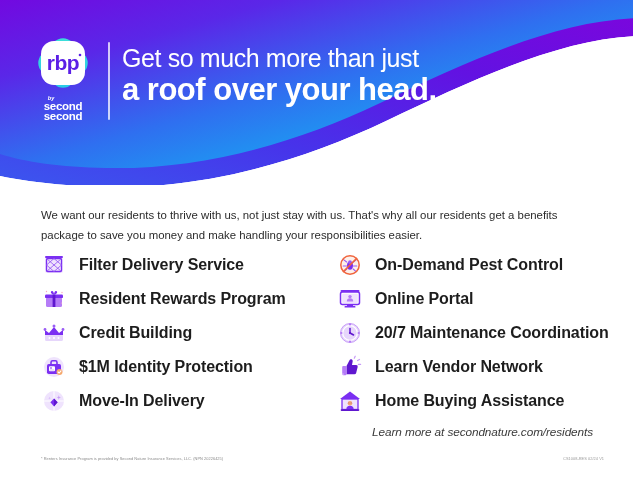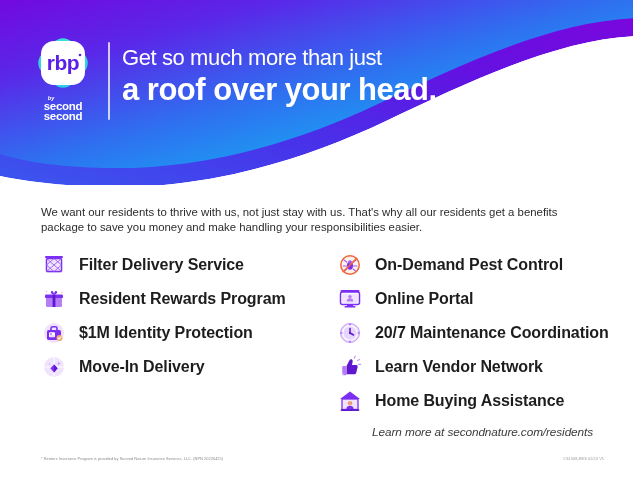--- a/index.html
+++ b/index.html
@@ -39,32 +39,32 @@
     letter-spacing:-.3px; line-height:10.5px;
   }
 
   .divider {
     position:absolute; left:108px; top:42px;
     width:1.6px; height:78px; background:rgba(255,255,255,.75); border-radius:2px;
   }
 
   .headline { position:absolute; left:122px; top:43px; width:480px; }
   .headline .l1 {
-    color:#ffffff; font-size:22px; font-weight:400; letter-spacing:-.4px;
+    color:#ffffff; font-size:25px; font-weight:400; letter-spacing:-.4px;
     line-height:30px; white-space:nowrap;
   }
   .headline .l2 {
     color:#ffffff; font-size:31px; font-weight:800; letter-spacing:-.5px;
     line-height:30px; white-space:nowrap; margin-top:2px;
   }
 
   
   .intro {
     position:absolute; left:41px; top:205px; width:548px;
-    color:#2b2b2b; font-size:11.4px; line-height:15px; font-weight:400;
+    color:#2b2b2b; font-size:11.4px; line-height:20px; font-weight:400;
   }
 
   
   .benefits { position:absolute; left:41px; top:248px; width:560px; display:flex; }
   .col { width:296px; }
   .col.right { width:264px; }
   .benefit-row { display:flex; align-items:center; height:34px; margin-bottom:0px; }
   .benefit-row + .benefit-row { margin-top:0px; }
   .bicon {
     width:26px; height:26px; flex:0 0 26px; margin-right:12px;
@@ -211,20 +211,35 @@
             <path d="M12 7.5 C9 7.5 8 5 9.6 4.1 C11 3.4 12 5.6 12 7.5 Z" fill="#7b2ff2"></path>
             <path d="M12 7.5 C15 7.5 16 5 14.4 4.1 C13 3.4 12 5.6 12 7.5 Z" fill="#7b2ff2"></path>
             <circle cx="4.5" cy="4.5" r=".7" fill="#f7a8c0"></circle>
             <circle cx="20" cy="5.5" r=".7" fill="#f7a8c0"></circle>
             <circle cx="19.5" cy="16" r=".6" fill="#f7a8c0"></circle>
           </svg>
         </span>
         <span class="blabel">Resident Rewards Program</span>
       </div>
 
+      <div class="benefit-row">
+        <span class="bicon">
+          <svg width="24" height="24" viewBox="0 0 24 24">
+            <rect x="3" y="13" width="18" height="7" rx="1.6" fill="#e6d6fb"></rect>
+            <path d="M3 9 L7 12 L12 6 L17 12 L21 9 L21 14 L3 14 Z" fill="#7b2ff2"></path>
+            <circle cx="3" cy="8.5" r="1.4" fill="#9a5df5"></circle>
+            <circle cx="12" cy="5" r="1.5" fill="#9a5df5"></circle>
+            <circle cx="21" cy="8.5" r="1.4" fill="#9a5df5"></circle>
+            <circle cx="7.5" cy="17" r="1" fill="#ffffff"></circle>
+            <circle cx="12" cy="17" r="1" fill="#ffffff"></circle>
+            <circle cx="16.5" cy="17" r="1" fill="#ffffff"></circle>
+          </svg>
+        </span>
+        <span class="blabel">Credit Building</span>
+      </div>
 
       <div class="benefit-row">
         <span class="bicon">
           <svg width="24" height="24" viewBox="0 0 24 24">
             <circle cx="12" cy="12" r="10" fill="#efe3fd"></circle>
             <rect x="5" y="9" width="14" height="10" rx="1.8" fill="#7b2ff2"></rect>
             <path d="M9 9 V7.4 A1.6 1.6 0 0 1 10.6 5.8 h2.8 A1.6 1.6 0 0 1 15 7.4 V9" fill="none" stroke="#7b2ff2" stroke-width="1.6"></path>
             <rect x="7" y="11.3" width="6" height="5" rx="1" fill="#ffffff"></rect>
             <circle cx="9" cy="13" r="1.1" fill="#b57cf7"></circle>
             <rect x="7.6" y="14.6" width="4.6" height=".8" rx=".4" fill="#d9bcfa"></rect>

